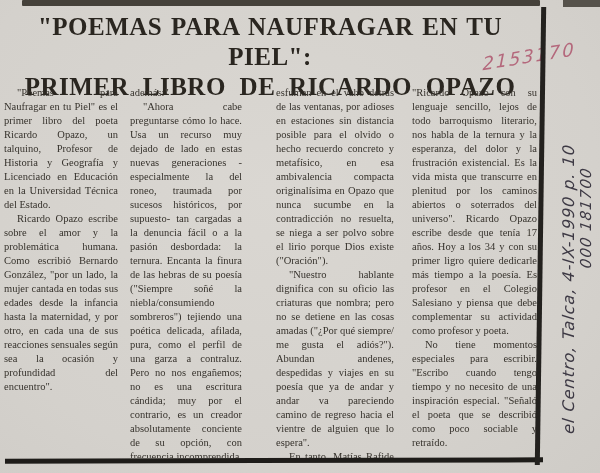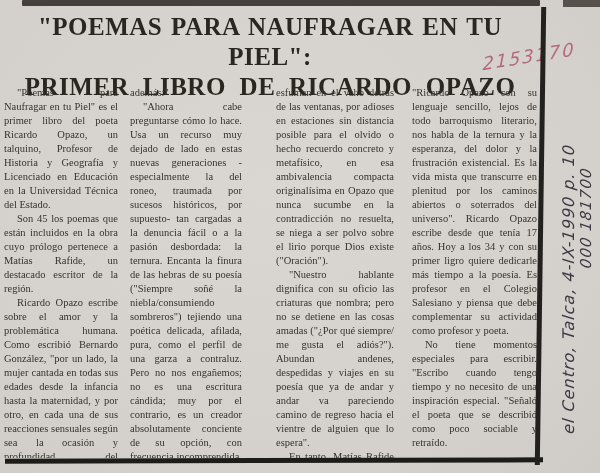--- a/index.html
+++ b/index.html
@@ -50,21 +50,20 @@
 
   <h1 class="headline">
     <span class="hl1">"POEMAS PARA NAUFRAGAR EN TU PIEL":</span>
     <span class="hl2">PRIMER LIBRO DE RICARDO OPAZO</span>
   </h1>
 
   <div class="hw hw-code-top">2153170</div>
 
   <div class="col col1">
     <p>"Poemas para Naufragar en tu Piel" es el primer libro del poeta Ricardo Opazo, un talquino, Profesor de Historia y Geografía y Licenciado en Educación en la Universidad Técnica del Estado.</p>
-    <p>Son 45 los poemas que están incluidos en la obra cuyo prólogo pertenece a Matías Rafide, un destacado escritor de la región.</p>
     <p>Ricardo Opazo escribe sobre el amor y la problemática humana. Como escribió Bernardo González, "por un lado, la mujer cantada en todas sus edades desde la infancia hasta la maternidad, y por otro, en cada una de sus reacciones sensuales según sea la ocasión y profundidad del encuentro".</p>
 
   </div>
 
   <div class="col col2">
     <p class="cont">además:"</p>
     <p>"Ahora cabe preguntarse cómo lo hace. Usa un recurso muy dejado de lado en estas nuevas generaciones -especialmente la del roneo, traumada por sucesos históricos, por supuesto- tan cargadas a la denuncia fácil o a la pasión desbordada: la ternura. Encanta la finura de las hebras de su poesía ("Siempre soñé la niebla/consumiendo sombreros") tejiendo una poética delicada, afilada, pura, como el perfil de una garza a contraluz. Pero no nos engañemos; no es una escritura cándida; muy por el contrario, es un creador absolutamente conciente de su opción, con frecuencia incomprendida. Así va y viene de ola en ola preguntándose por fiestas que se</p>
   </div>
 
   <div class="col col3">

